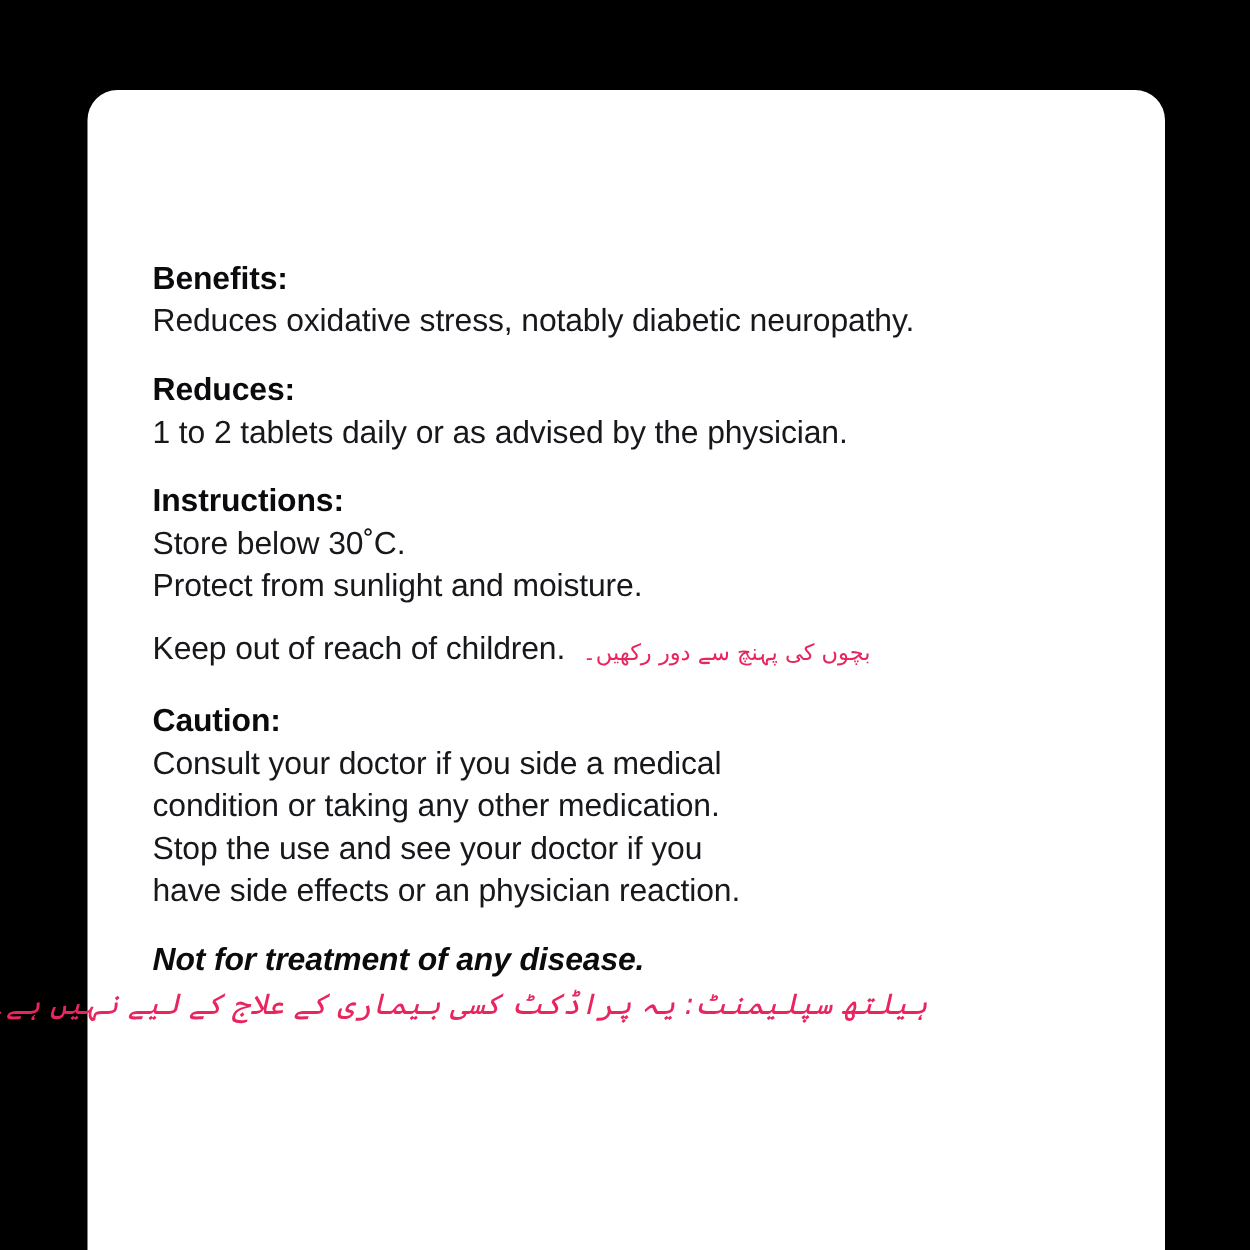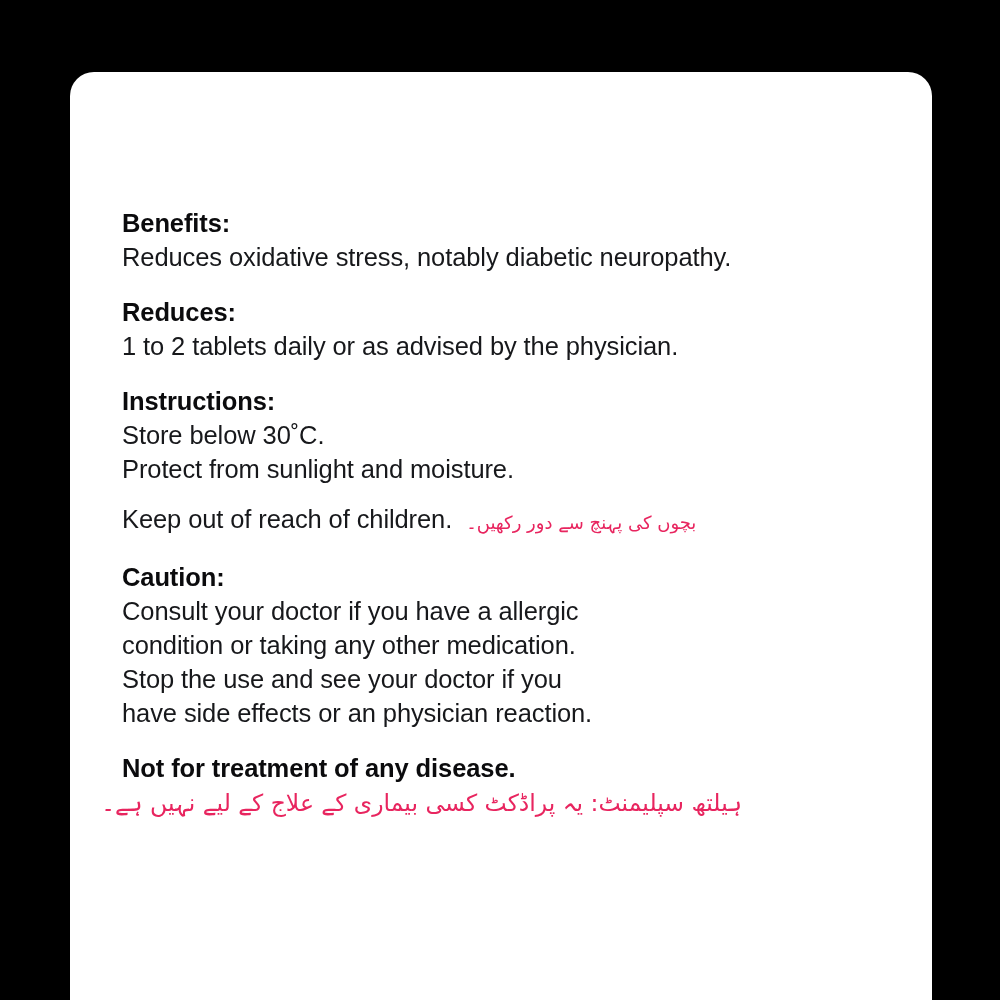--- a/index.html
+++ b/index.html
@@ -30,20 +30,21 @@
     left: 52px;
     top: 134px;
     right: 34px;
   }
 
   .section {
     margin-bottom: 21px;
   }
   .section:last-child {
     margin-bottom: 0;
+    font-style: italic;
   }
 
   .heading {
     font-size: 25.5px;
     font-weight: bold;
     color: #0b0b0d;
     line-height: 34px;
     letter-spacing: -0.1px;
     white-space: nowrap;
   }
@@ -119,21 +120,21 @@
       <div class="body-line">Store below 30˚C.</div>
       <div class="body-line">Protect from sunlight and moisture.</div>
       <div class="inline-row">
         <span class="body-line">Keep out of reach of children.</span>
         <span class="urdu urdu-inline">بچوں کی پہنچ سے دور رکھیں۔</span>
       </div>
     </div>
 
     <div class="section">
       <div class="heading">Caution:</div>
-      <div class="body-line">Consult your doctor if you have a allergic</div>
+      <div class="body-line">Consult your doctor if you side a medical</div>
       <div class="body-line">condition or taking any other medication.</div>
       <div class="body-line">Stop the use and see your doctor if you</div>
       <div class="body-line">have side effects or an physician reaction.</div>
     </div>
 
     <div class="section">
       <div class="disclaimer-strong">Not for treatment of any disease.</div>
       <div class="urdu urdu-block">ہیلتھ سپلیمنٹ: یہ پراڈکٹ کسی بیماری کے علاج کے لیے نہیں ہے۔</div>
     </div>
 

